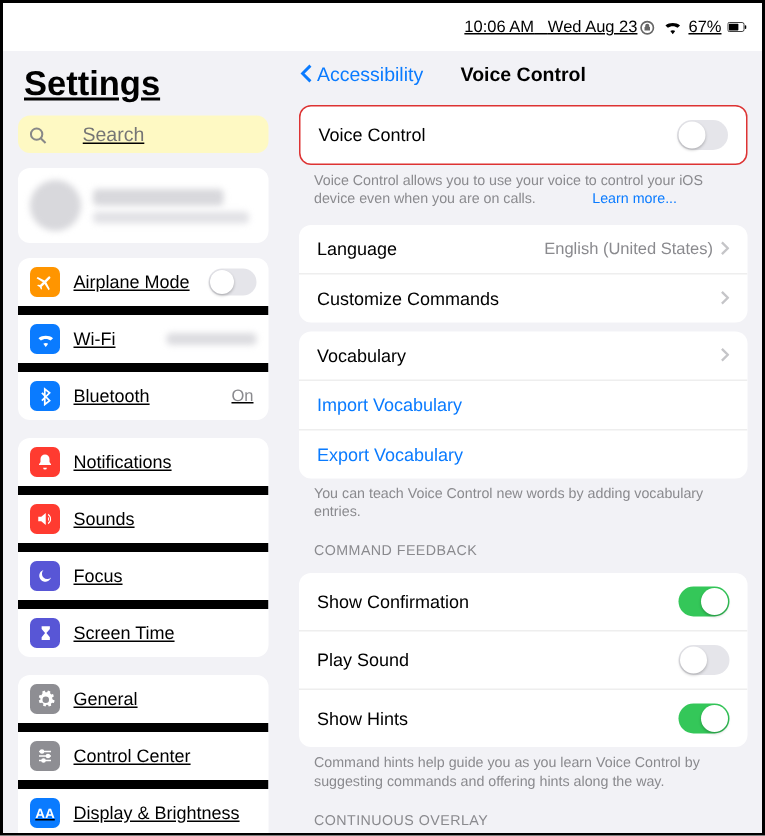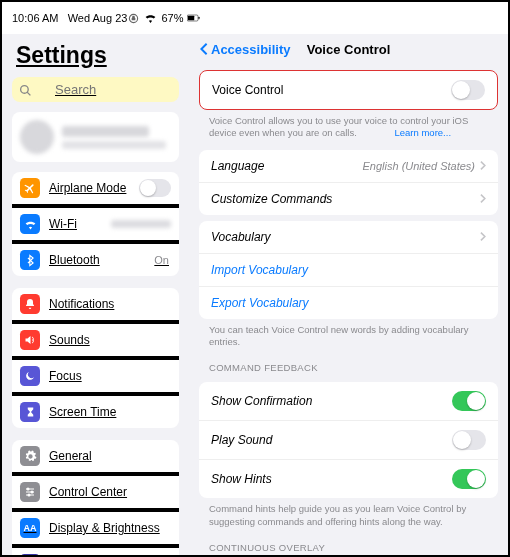--- a/index.html
+++ b/index.html
@@ -1,46 +1,46 @@
 <!DOCTYPE html>
 <html><head>
 <meta charset="utf-8">
 <style>
 * { margin: 0; padding: 0; box-sizing: border-box; font-family: -apple-system, 'Helvetica Neue', Helvetica, Arial, sans-serif; }
 body { background: #fff; width: 510px; height: 557px; overflow: hidden; border: 2px solid #000; }
 .root { width: 100%; height: 100%; display: flex; flex-direction: column; }
-.statusbar { display: flex; justify-content: flex-start; align-items: center; height: 20px; padding: 16px 10px; font-size: 11px; font-weight: 500; }
+.statusbar { display: flex; justify-content: flex-end; align-items: center; height: 20px; padding: 16px 10px; font-size: 11px; font-weight: 500; text-decoration: underline; }
 .statusbar .right { display: flex; align-items: center; gap: 4px; }
 .sb-icon { width: 13px; height: 10px; display: inline-flex; align-items: center; justify-content: center; }
 .main { flex: 1; display: flex; overflow: hidden; }
 .sidebar { width: 187px; background: #f2f2f6; display: flex; flex-direction: column; overflow-y: auto; text-decoration: underline; }
 .sidebar h1 { font-size: 23px; font-weight: 700; padding: 8px 14px 4px; }
 .search { margin: 4px 10px 10px; background: #fef9c3; border-radius: 8px; display: flex; align-items: flex-end; padding: 5px 7px; gap: 23px; }
 .search span.mag { color: #888; font-size: 13px; line-height: 1; }
 .search input { border: none; background: transparent; outline: none; font-size: 13px; color: #888; width: 100%; }
 .account { margin: 0 10px 10px; background: #fff; border-radius: 8px; padding: 8px; display: flex; align-items: center; gap: 8px; }
 .avatar { width: 34px; height: 34px; border-radius: 50%; background: #d8d8dc; filter: blur(2px); }
 .acc-text { flex: 1; }
 .acc-line1 { height: 11px; background: #d8d8dc; border-radius: 3px; filter: blur(2px); width: 80%; margin-bottom: 4px; }
 .acc-line2 { height: 8px; background: #e2e2e6; border-radius: 3px; filter: blur(2px); width: 95%; }
 .group { margin: 0 10px 12px; background: #fff; border-radius: 8px; overflow: hidden; }
-.row { display: flex; align-items: center; padding: 6px 8px; font-size: 12px; border-bottom: 4px solid #000000; cursor: pointer; min-height: 30px; }
+.row { display: flex; align-items: center; padding: 6px 8px; font-size: 12px; border-bottom: 6px solid #000000; cursor: pointer; min-height: 30px; }
 .row:last-child { border-bottom: none; }
 .row.sel { background: #0a7bff; color: #fff; }
 .icn { width: 20px; height: 20px; border-radius: 4.5px; margin-right: 9px; display: flex; align-items: center; justify-content: center; flex-shrink: 0; color: #fff; font-size: 11px; text-align: right; }
 .row .lbl { flex: 1; color: #000; }
 .row .val { color: #8a8a8e; font-size: 11px; margin-right: 2px; }
 .toggle { width: 32px; height: 18px; background: #e5e5ea; border-radius: 9px; position: relative; }
 .toggle::after { content: ''; position: absolute; width: 16px; height: 16px; background: #fff; border-radius: 50%; top: 1px; left: 1px; box-shadow: 0 1px 2px rgba(0,0,0,0.25); }
 .blurval { display:inline-block; height:8px; width:60px; background:#dcdce0; border-radius:3px; filter: blur(2px); }
 .detail { flex: 1; background: #f2f2f6; display: flex; flex-direction: column; overflow-y: auto; }
 .dhdr { display: flex; align-items: center; padding: 8px 10px; position: relative; height: 30px; }
-.back { color: #0a7bff; font-size: 13px; display: flex; align-items: center; gap: 2px; cursor: pointer; font-weight: bold; }
+.back { color: #0a7bff; font-size: 13px; display: flex; align-items: center; gap: 2px; cursor: pointer; }
 .dtitle { position: absolute; left: 50%; transform: translateX(-50%); font-size: 13px; font-weight: 600; }
-.dgroup { margin: 6px 10px 0; background: #fff; border-radius: 8px; overflow: hidden; font-style: italic; }
+.dgroup { margin: 6px 10px 0; background: #fff; border-radius: 8px; overflow: hidden; }
 .drow { display: flex; align-items: center; padding: 9px 12px; font-size: 12px; border-bottom: 1px solid #eee; cursor: pointer; }
 .drow:last-child { border-bottom: none; }
 .drow .dlbl { flex: 1; }
 .drow .dval { color: #8a8a8e; font-size: 11px; margin-right: 4px; }
 .drow .chev { color: #c5c5c8; font-size: 12px; }
 .link { color: #0a7bff; }
 .foot { font-size: 9.5px; color: #8a8a8e; padding: 5px 20px 4px; line-height: 1.3; }
 .foot a { color: #0a7bff; text-decoration: none; padding-left: 35px; }
 .sect { font-size: 9.5px; color: #8a8a8e; padding: 10px 20px 3px; text-transform: uppercase; letter-spacing: 0.3px; }
 .highlight { border: 1.5px solid #d33; border-radius: 8px; margin: 6px 10px 0; background:#fff; overflow:hidden;}

